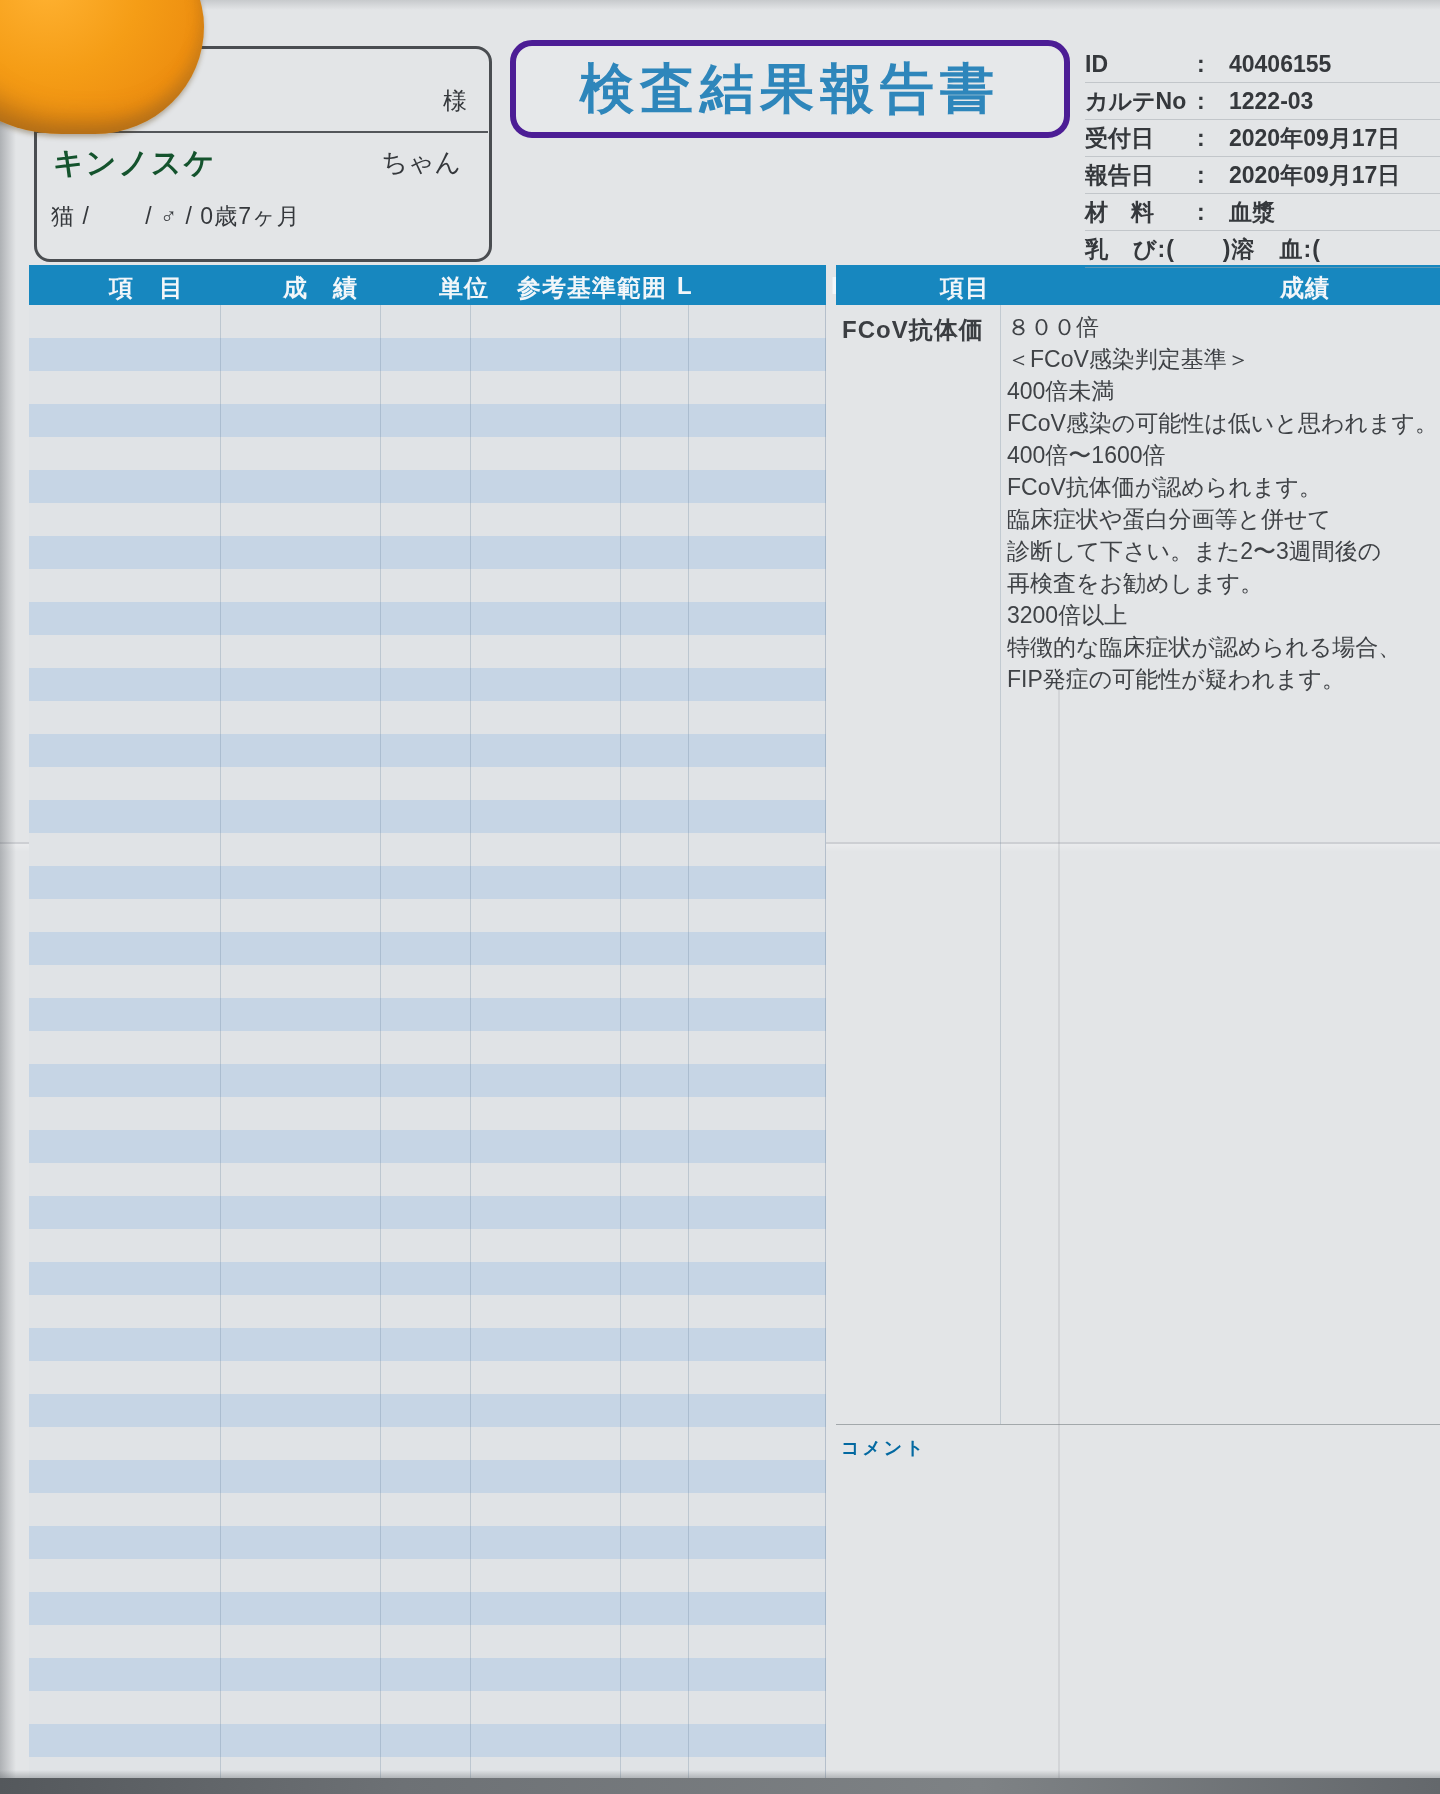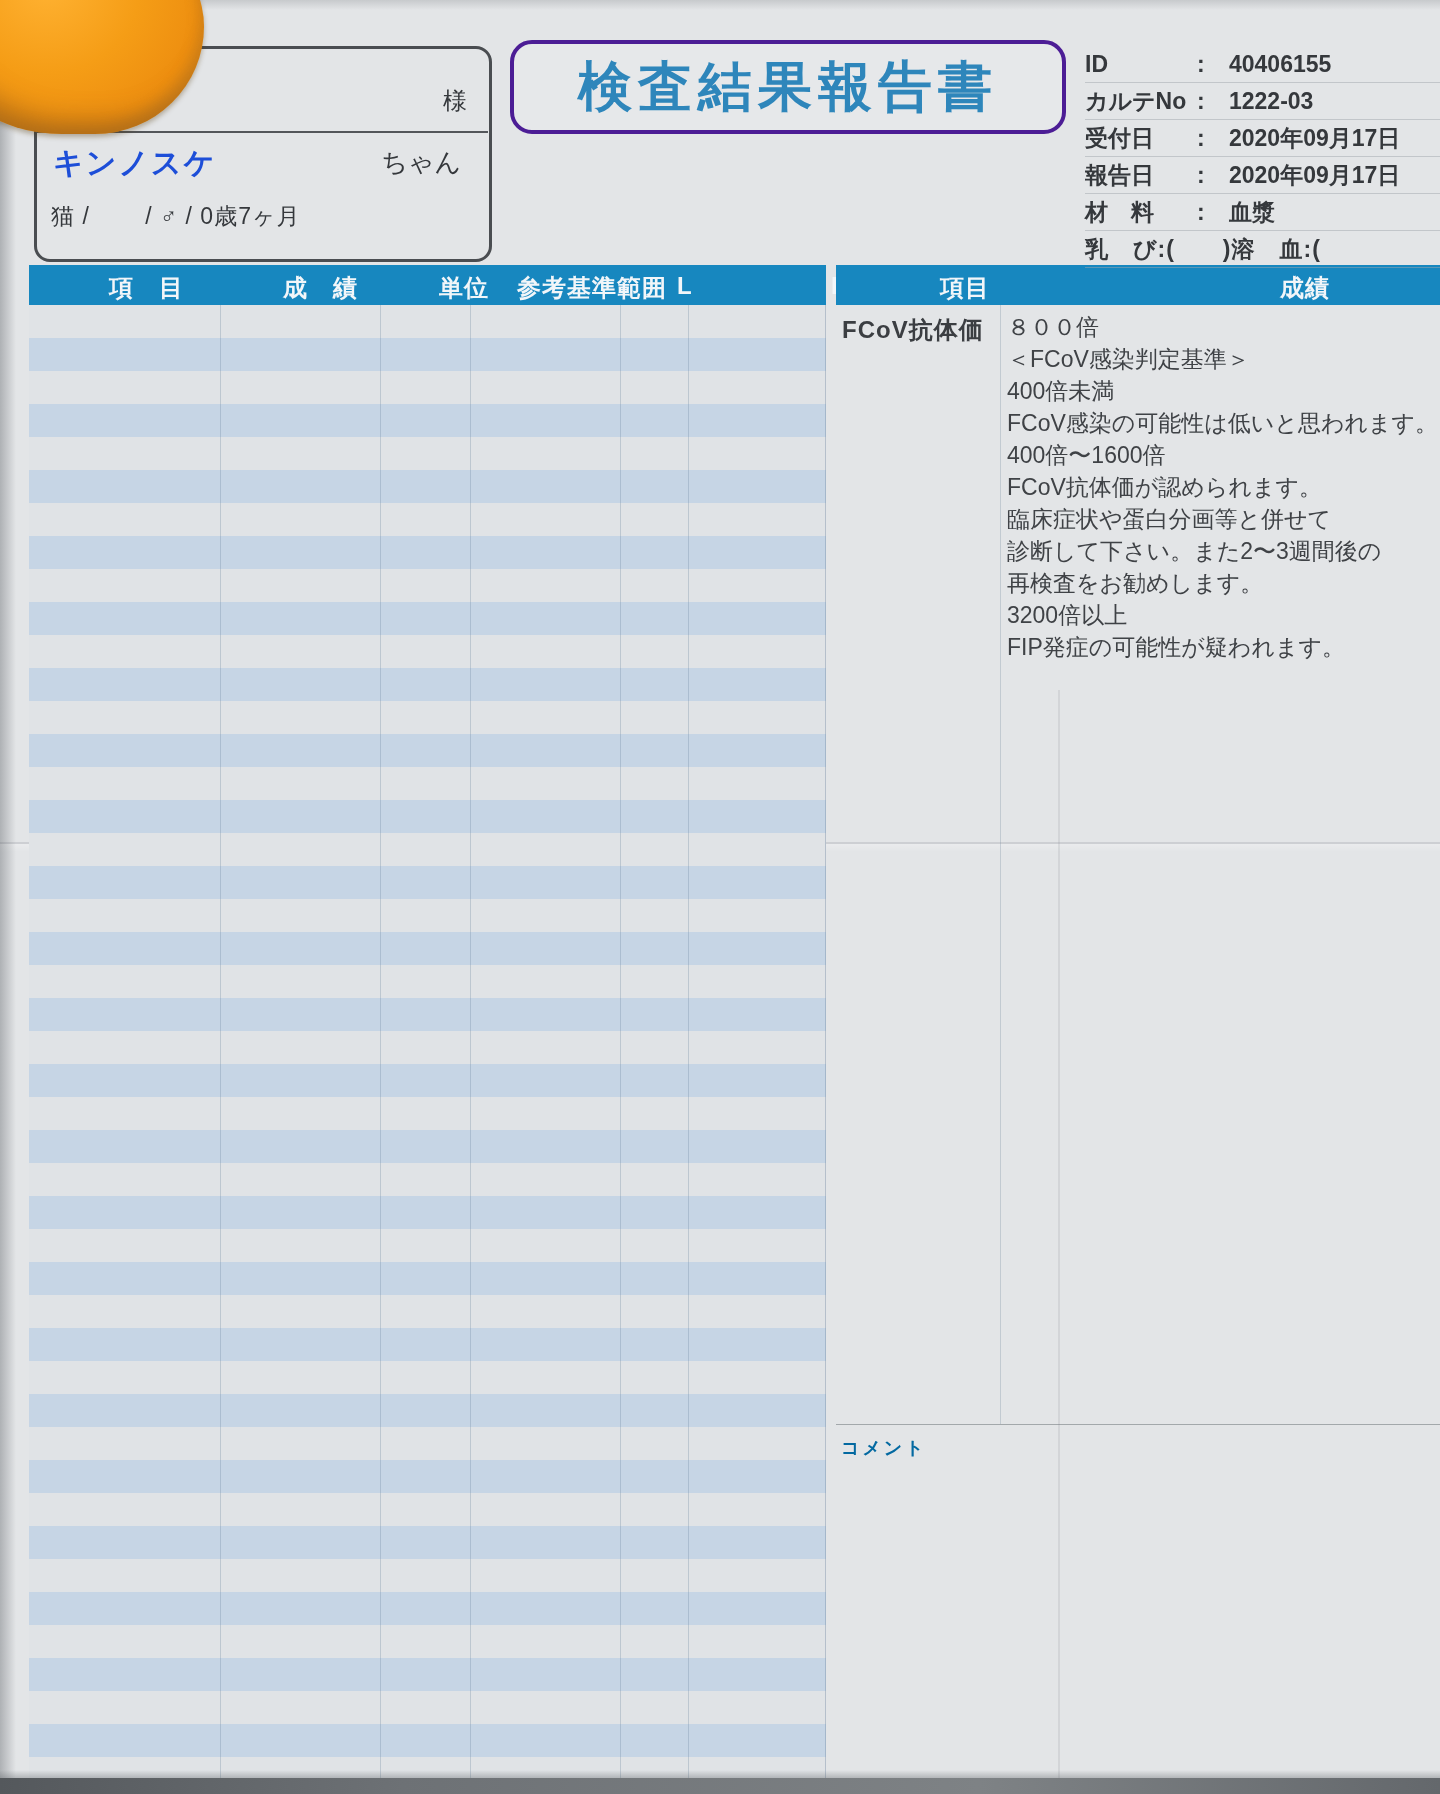--- a/index.html
+++ b/index.html
@@ -31,27 +31,27 @@
     box-shadow:0 3px 5px rgba(80,55,10,.35),
       inset 14px -20px 24px -6px rgba(150,92,25,.55),
       inset -5px -8px 12px rgba(185,118,32,.45);
     z-index:30;}
 
   
   .patient-box{left:34px;top:46px;width:452px;height:210px;
     border:3px solid #4a4d51;border-radius:16px;z-index:20;}
   .patient-sama{right:22px;top:36px;font-size:24px;color:#35383c;}
   .patient-divider{left:-1px;top:82px;width:452px;height:2px;background:#53565a;}
-  .patient-name{left:16px;top:94px;font-size:30px;font-weight:600;color:#1d4ed8;letter-spacing:2px;}
+  .patient-name{left:16px;top:94px;font-size:30px;font-weight:600;color:#14532d;letter-spacing:2px;}
   .patient-chan{right:28px;top:96px;font-size:26px;color:#35383c;}
   .patient-species{left:14px;top:152px;font-size:23px;color:#35383c;letter-spacing:1px;}
 
   
   .title-box{left:510px;top:40px;width:548px;height:86px;
-    border:4px solid #4c1d95;border-radius:22px;
+    border:6px solid #4c1d95;border-radius:22px;
     display:flex;align-items:center;justify-content:center;background:rgba(255,255,255,.12);}
   .title-text{font-size:54px;font-weight:bold;color:#2e86bb;letter-spacing:6px;white-space:nowrap;}
 
   
   .meta-panel{left:1085px;top:46px;width:360px;}
   .meta-row{display:flex;align-items:center;height:36px;
     border-bottom:1px solid rgba(162,168,174,.5);
     font-size:23px;font-weight:bold;color:#35383c;white-space:nowrap;}
   .meta-label{display:inline-block;width:112px;}
   .meta-colon{display:inline-block;width:22px;}
@@ -114,20 +114,21 @@
     <div class="result-line">８００倍</div>
     <div class="result-line">＜FCoV感染判定基準＞</div>
     <div class="result-line">400倍未満</div>
     <div class="result-line">FCoV感染の可能性は低いと思われます。</div>
     <div class="result-line">400倍〜1600倍</div>
     <div class="result-line">FCoV抗体価が認められます。</div>
     <div class="result-line">臨床症状や蛋白分画等と併せて</div>
     <div class="result-line">診断して下さい。また2〜3週間後の</div>
     <div class="result-line">再検査をお勧めします。</div>
     <div class="result-line">3200倍以上</div>
+    <div class="result-line">特徴的な臨床症状が認められる場合、</div>
     <div class="result-line">FIP発症の可能性が疑われます。</div>
   </div>
   <div class="abs comment-divider"></div>
   <div class="abs comment-label">コメント</div>
 
   <div class="abs patient-box">
     <span class="abs patient-sama">様</span>
     <div class="abs patient-divider"></div>
     <span class="abs patient-name">キンノスケ</span>
     <span class="abs patient-chan">ちゃん</span>

